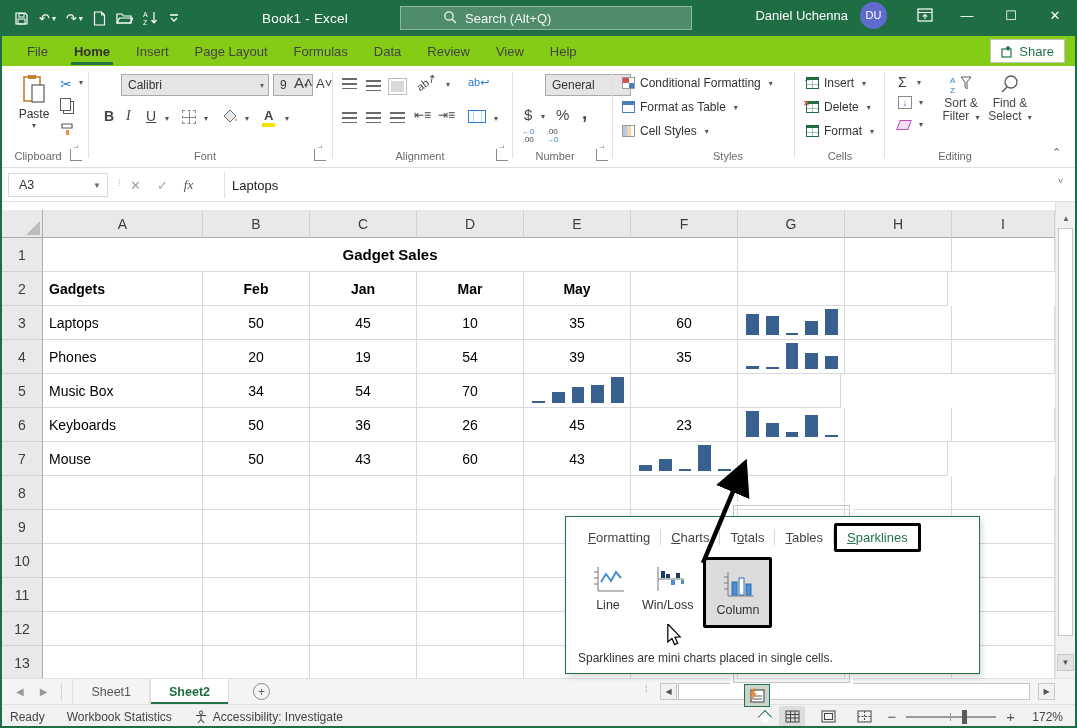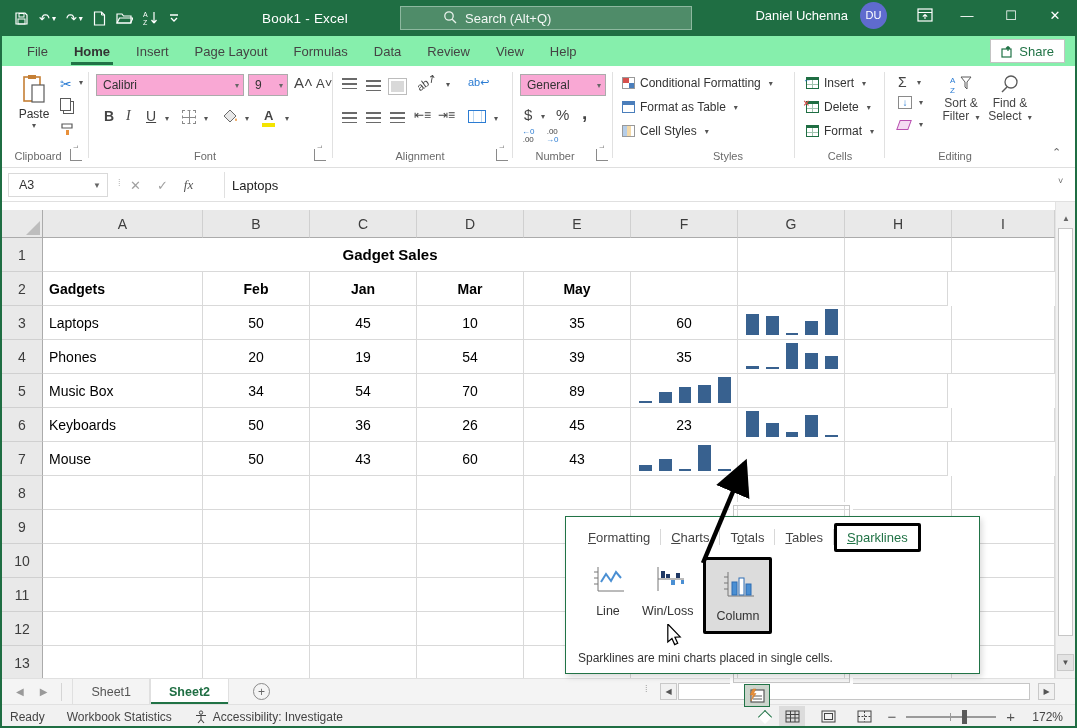--- a/index.html
+++ b/index.html
@@ -13,33 +13,33 @@
   .caret { font-size:8px; margin-left:2px; color:#fff; }
   .doc-title { position:absolute; left:262px; top:0; height:36px; display:flex; align-items:center; font-size:13.5px; letter-spacing:.2px; }
   .searchbox { position:absolute; left:400px; top:6px; width:292px; height:24px; background:#4f8c69; border:1px solid #8db89f; display:flex; align-items:center; gap:8px; padding-left:70px; font-size:13px; color:#f2f7f4; }
   .userarea { position:absolute; right:0; top:0; height:30px; display:flex; align-items:center; }
   .username { font-size:13px; margin-right:12px; }
   .avatar { width:27px; height:27px; border-radius:50%; background:#5f6bce; color:#fff; font-size:11px; display:flex; align-items:center; justify-content:center; margin-right:18px; }
   .winbtn { width:44px; height:36px; display:flex; align-items:center; justify-content:center; font-size:13px; color:#fff; }
   .ribbon-display-btn { width:40px; height:36px; display:flex; align-items:center; justify-content:center; }
 
   
-  .tabrow { position:absolute; left:0; top:36px; width:1077px; height:30px; background:#86efac; display:flex; align-items:center; padding-left:14px; }
+  .tabrow { position:absolute; left:0; top:36px; width:1077px; height:30px; background:#84cc16; display:flex; align-items:center; padding-left:14px; }
   .rtab { font-size:13px; color:#444; padding:0 13px; height:30px; display:flex; align-items:center; position:relative; }
   .rtab.active { font-weight:700; color:#333; }
   .rtab.active::after { content:""; position:absolute; left:10px; right:10px; bottom:1px; height:3px; background:#217346; }
   .sharebtn { position:absolute; right:12px; top:3px; height:24px; border:1px solid #c3c3c3; background:#fff; color:#217346; font-size:13px; display:flex; align-items:center; gap:5px; padding:0 10px; }
 
   
   .ribbon { position:absolute; left:0; top:66px; width:1077px; height:102px; background:#fff; border-bottom:1px solid #dfdfdf; font-size:12px; color:#444; }
   .gsep { position:absolute; top:6px; height:86px; width:1px; background:#e1e1e1; }
   .glabel { position:absolute; top:84px; font-size:11px; color:#6a6a6a; text-align:center; }
   .launcher { position:absolute; top:83px; width:12px; height:12px; border-left:1px solid #8a8a8a; border-bottom:1px solid #8a8a8a; }
   .launcher::after{ content:"⌐"; position:absolute; left:2px; top:-6px; font-size:9px; color:#8a8a8a; transform:rotate(180deg); }
-  .combo { border:1px solid #ababab; background:#f9a8d4; display:flex; align-items:center; justify-content:space-between; padding:0 4px 0 6px; font-size:12px; color:#333; }
+  .combo { border:1px solid #ababab; background:#e5e5e5; display:flex; align-items:center; justify-content:space-between; padding:0 4px 0 6px; font-size:12px; color:#333;margin-left:25px; }
   .combo .dn { font-size:8px; color:#666; }
   .rbtn { display:inline-flex; align-items:center; justify-content:center; color:#444; }
   .iconline { height:11px; width:15px; background:repeating-linear-gradient(#6a6a6a 0 2px, transparent 2px 5px); }
   .selbox { background:#d9d9d9; border:1px solid #bcbcbc; }
   .minitable { width:13px; height:12px; border:1px solid #1f6e43; background:
       linear-gradient(#1f6e43 0 2px, transparent 2px),
       linear-gradient(90deg, transparent 0 5px, #9fc3ae 5px 6px, transparent 6px),
       linear-gradient(transparent 0 6px, #9fc3ae 6px 7px, transparent 7px); position:relative; }
   .mt-mark { position:absolute; font-size:8px; left:-4px; top:-3px; font-weight:700; }
   .stylesrow, .cellsrow { position:absolute; display:flex; align-items:center; gap:5px; font-size:12px; color:#333; white-space:nowrap; }
@@ -83,21 +83,21 @@
   .qa-btn { position:absolute; left:744px; top:684px; width:26px; height:23px; background:#ccd5cc; border:1px solid #217346; z-index:30; display:flex; align-items:center; justify-content:center; }
   .qa-notch { position:absolute; left:760px; top:712px; width:10px; height:10px; background:#fff; border-left:1px solid #217346; border-top:1px solid #217346; transform:rotate(45deg); z-index:55; }
   .qa-popup { position:absolute; left:565px; top:516px; width:415px; height:158px; background:#fff; border:1px solid #217346; z-index:50; box-shadow:2px 3px 6px rgba(0,0,0,.15); }
   .qa-tabs { display:flex; align-items:center; height:40px; padding-left:12px; }
   .qa-tab { font-size:13px; color:#444; padding:4px 10px; white-space:nowrap; }
   .qa-tab u { text-decoration:underline; }
   .qa-tab.active { color:#217346; }
   .qa-tabsep { width:1px; height:16px; background:#d8d8d8; }
   .anno { border:3px solid #000; border-radius:2px; }
   .qa-opts { display:flex; align-items:flex-start; padding-left:18px; gap:4px; }
-  .qa-opt { display:flex; flex-direction:column; align-items:center; gap:6px; font-size:12.5px; color:#333; padding:8px 6px 4px; }
+  .qa-opt { display:flex; flex-direction:column; align-items:center; font-size:12.5px; color:#333; padding:8px 6px 4px; }
   .qa-opt.selected { background:#dcdcdc; padding:10px 10px 8px; }
   .qa-desc { position:absolute; left:12px; bottom:8px; font-size:12px; color:#333; }
   .annotation-arrow { position:absolute; left:0; top:0; width:1077px; height:728px; z-index:60; pointer-events:none; }
   .cursor { position:absolute; left:666px; top:624px; z-index:70; pointer-events:none; }
 
   
   .sheetbar { position:absolute; left:0; top:678px; width:1077px; height:26px; background:#f4f4f4; border-top:1px solid #e0e0e0; display:flex; align-items:center; font-size:12.5px; color:#555; }
   .navarrows { display:flex; gap:16px; padding:0 14px 0 16px; color:#9a9a9a; font-size:10px; }
   .sheettab { height:26px; display:flex; align-items:center; padding:0 18px; border-right:1px solid #e0e0e0; border-left:1px solid #e0e0e0; }
   .sheettab.active { background:#fff; color:#1f6e43; font-weight:700; box-shadow:inset 0 -3px 0 #217346; }
@@ -449,21 +449,20 @@
         </div>
         <div class="cell" style="width: 107px;"></div>
         <div class="cell" style="width: 103px;"></div>
       </div>
       <div class="gridrow">
         <div class="rowhdr">5</div>
         <div class="cell cname" style="width: 160px;">Music Box</div>
         <div class="cell cnum" style="width: 107px;">34</div>
         <div class="cell cnum" style="width: 107px;">54</div>
         <div class="cell cnum" style="width: 107px;">70</div>
-        <div class="cell cnum" style="width: 107px;">89</div>
         <div class="cell" style="width: 107px; padding: 0px;">
           <div class="spark">
             <span class="sparkbar" style="height: 2px; background: rgb(56, 97, 143);"></span>
             <span class="sparkbar" style="height: 11px; background: rgb(56, 97, 143);"></span>
             <span class="sparkbar" style="height: 16px; background: rgb(56, 97, 143);"></span>
             <span class="sparkbar" style="height: 18px; background: rgb(56, 97, 143);"></span>
             <span class="sparkbar" style="height: 26px; background: rgb(56, 97, 143);"></span>
           </div>
         </div>
         <div class="cell" style="width: 107px;"></div>

